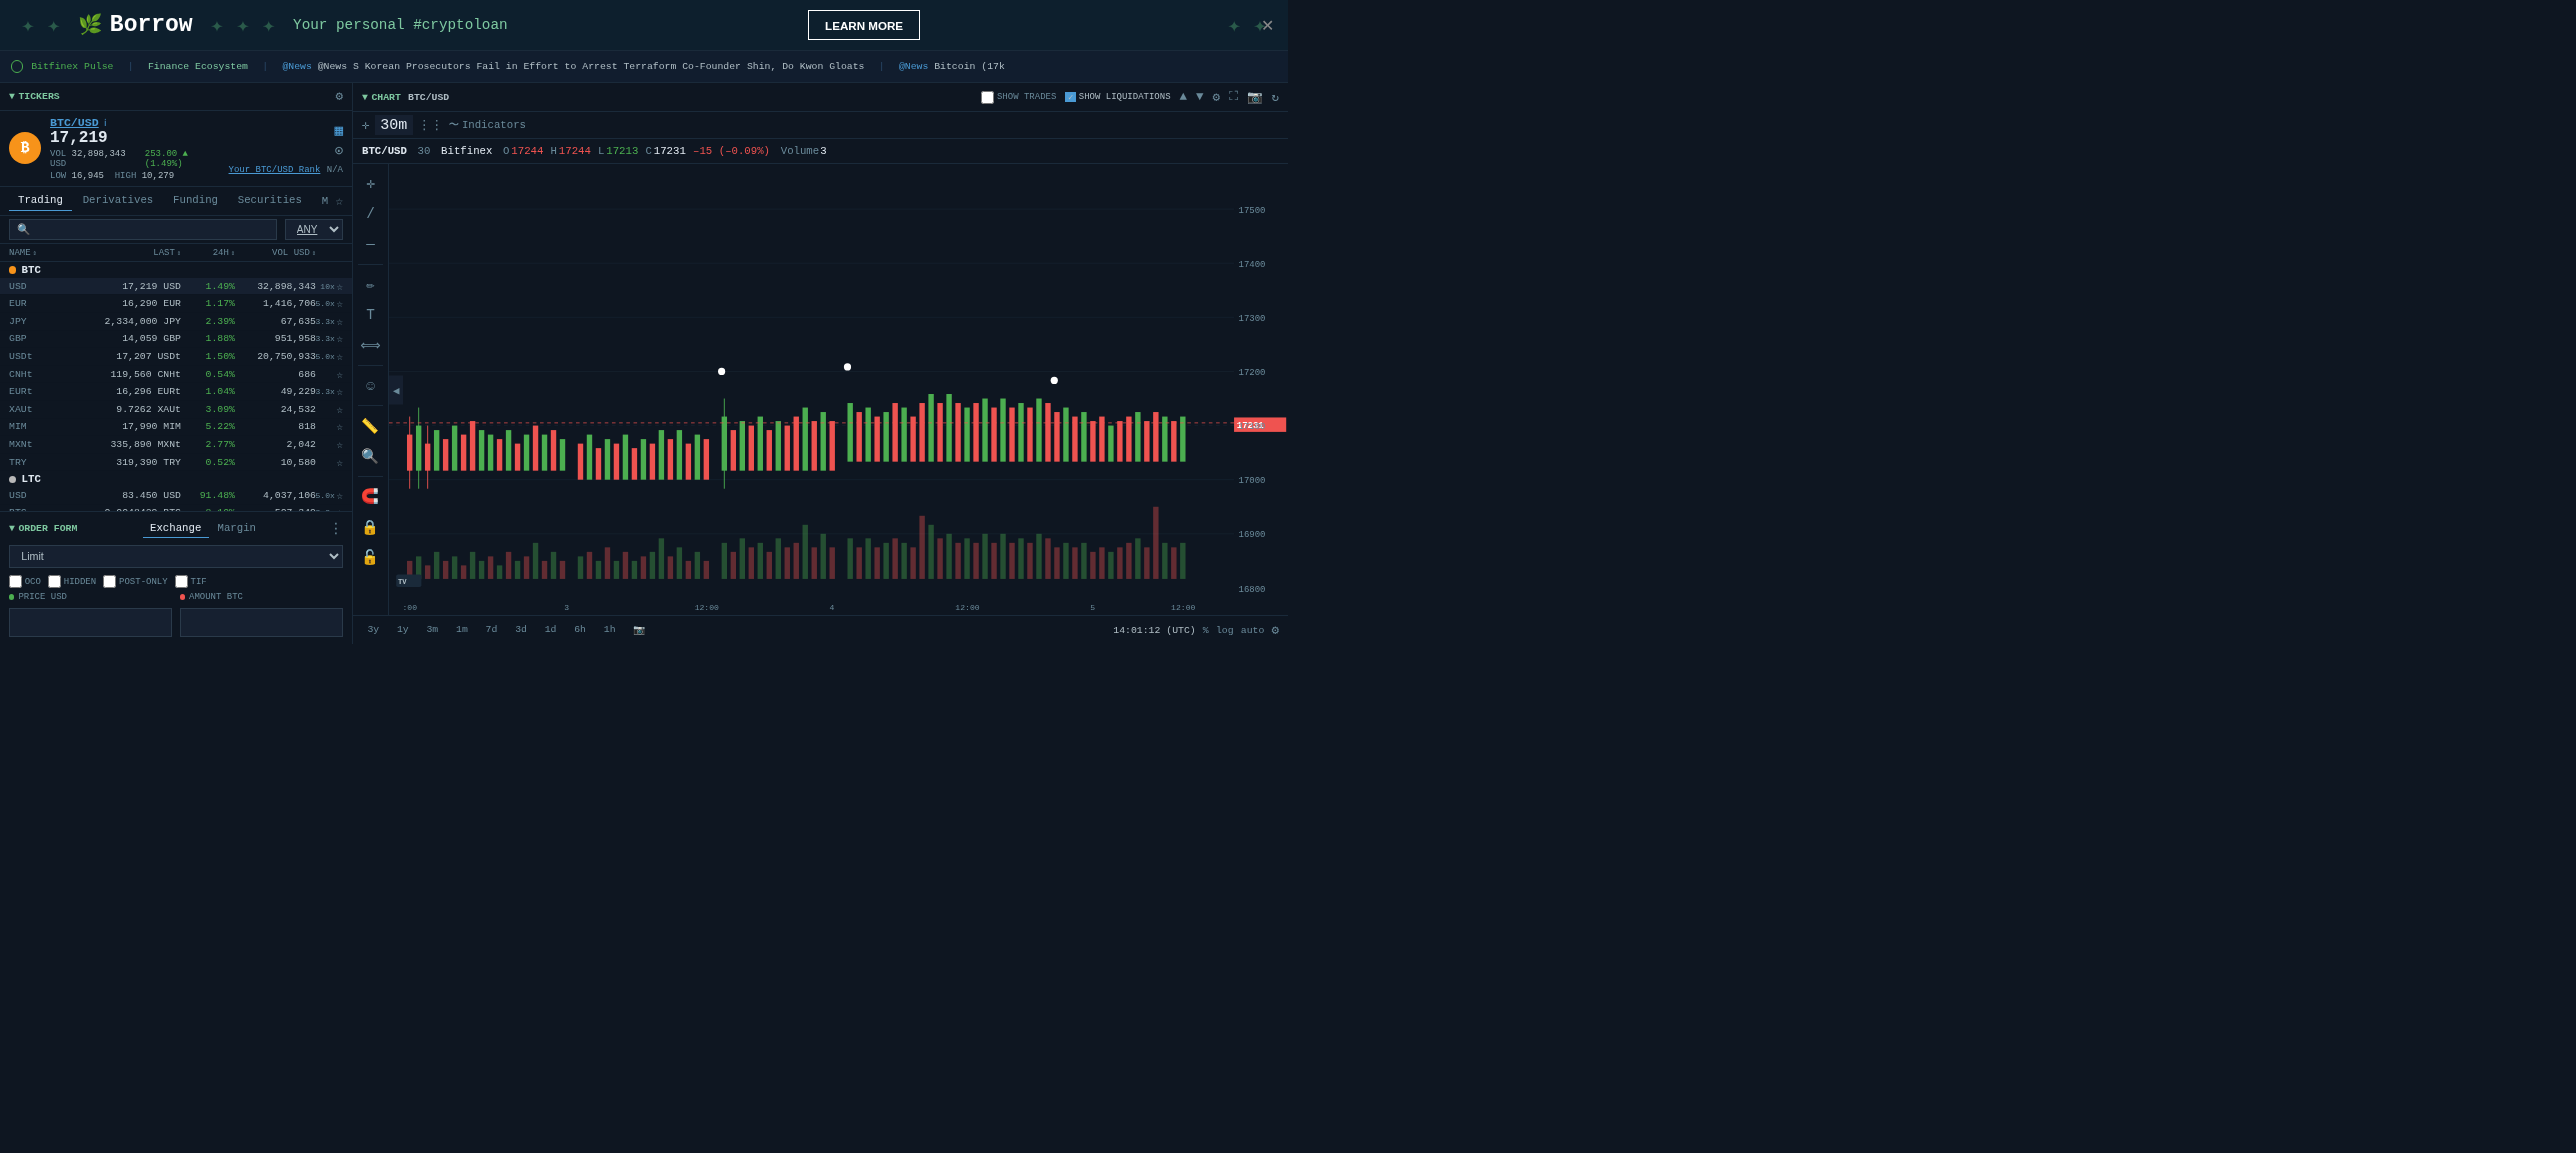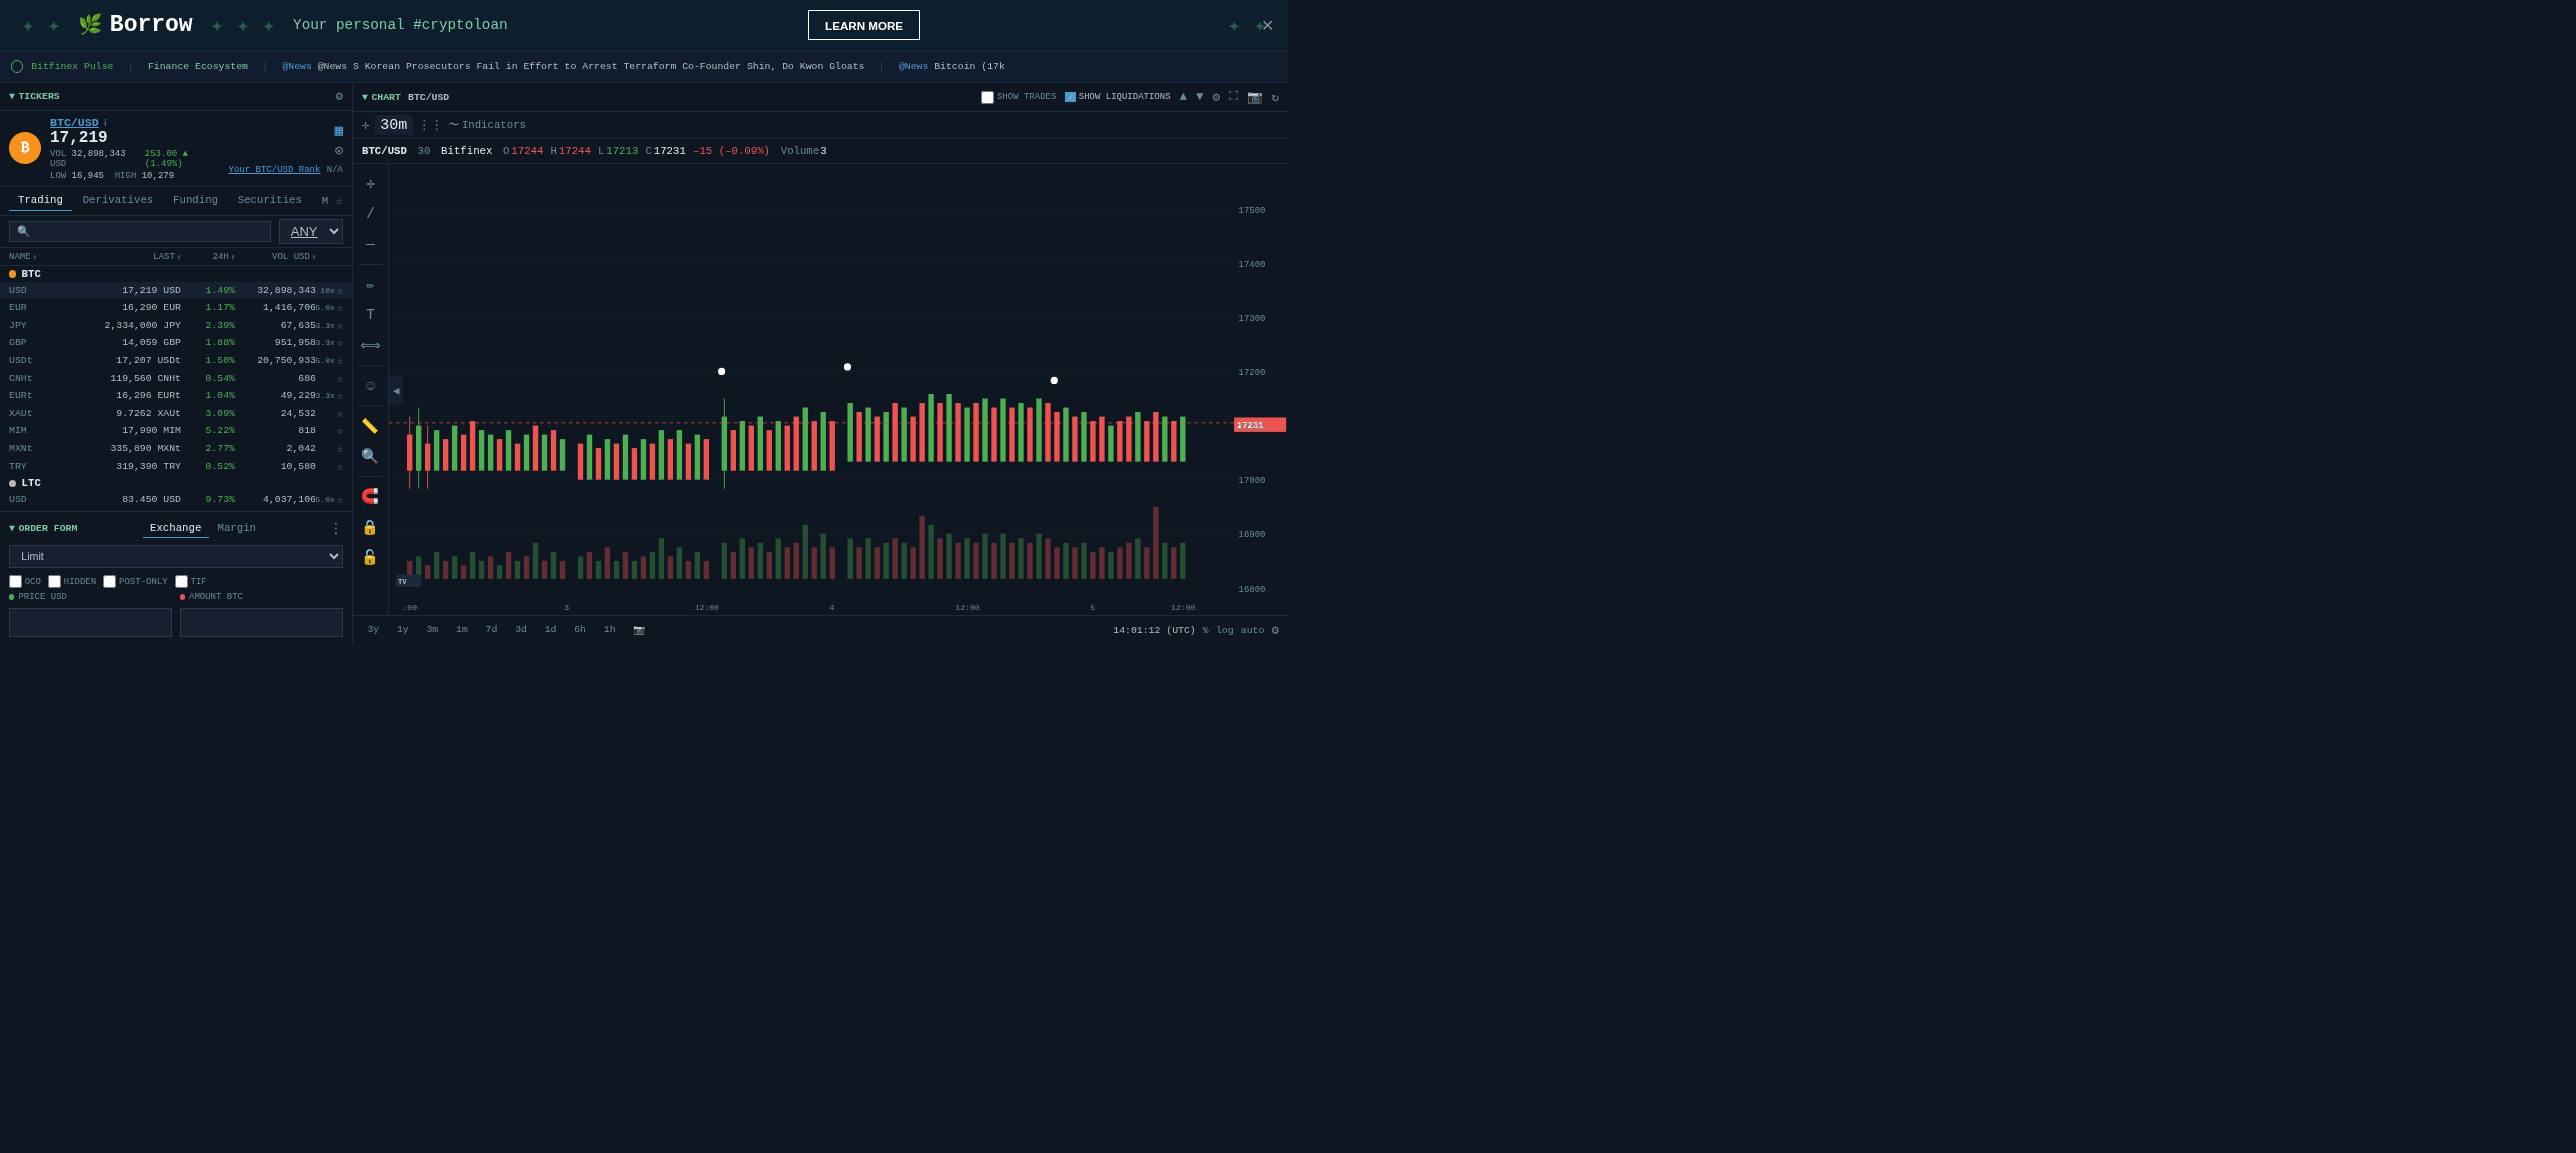--- a/index.html
+++ b/index.html
@@ -130,21 +130,21 @@
       border: 0.9px solid #2a3a4a;
       padding: 2.7px 7.2px;
       gap: 3.6px;
     }
     .search-input { background: transparent; border: none; outline: none; color: #b0bec5; font-size: 10.7px; width: 100%; }
     .search-icon { color: #6a8a9a; font-size: 10.7px; }
     .filter-select {
       background: #162030;
       border: 0.9px solid #2a3a4a;
       color: #b0bec5;
-      font-size: 13px;
+      font-size: 10px;
       padding: 2.7px 7.2px;
       outline: none;
       cursor: pointer;
       text-decoration: underline;
     }
 
     
     .tickers-table { flex: 1; overflow-y: auto; }
     .table-header {
       display: grid;
@@ -595,21 +595,21 @@
           </span>
       </div>
 
       <div class="table-section-header">
         <span class="section-dot ltc"></span>
         <span class="section-name">LTC</span>
       </div>
       <div class="table-row">
         <span class="row-name">USD</span>
         <span class="row-last">83.450 USD</span>
-        <span class="row-24h-pos">9.73%</span>
+        <span class="row-24h-pos">91.48%</span>
         <span class="row-vol">4,037,106</span>
         <span class="row-actions">
             <span class="row-mult">5.0x</span>
             <span class="row-star">☆</span>
           </span>
       </div>
       <div class="table-row">
         <span class="row-name">BTC</span>
         <span class="row-last">0.0048429 BTC</span>
         <span class="row-24h-pos">8.10%</span>

